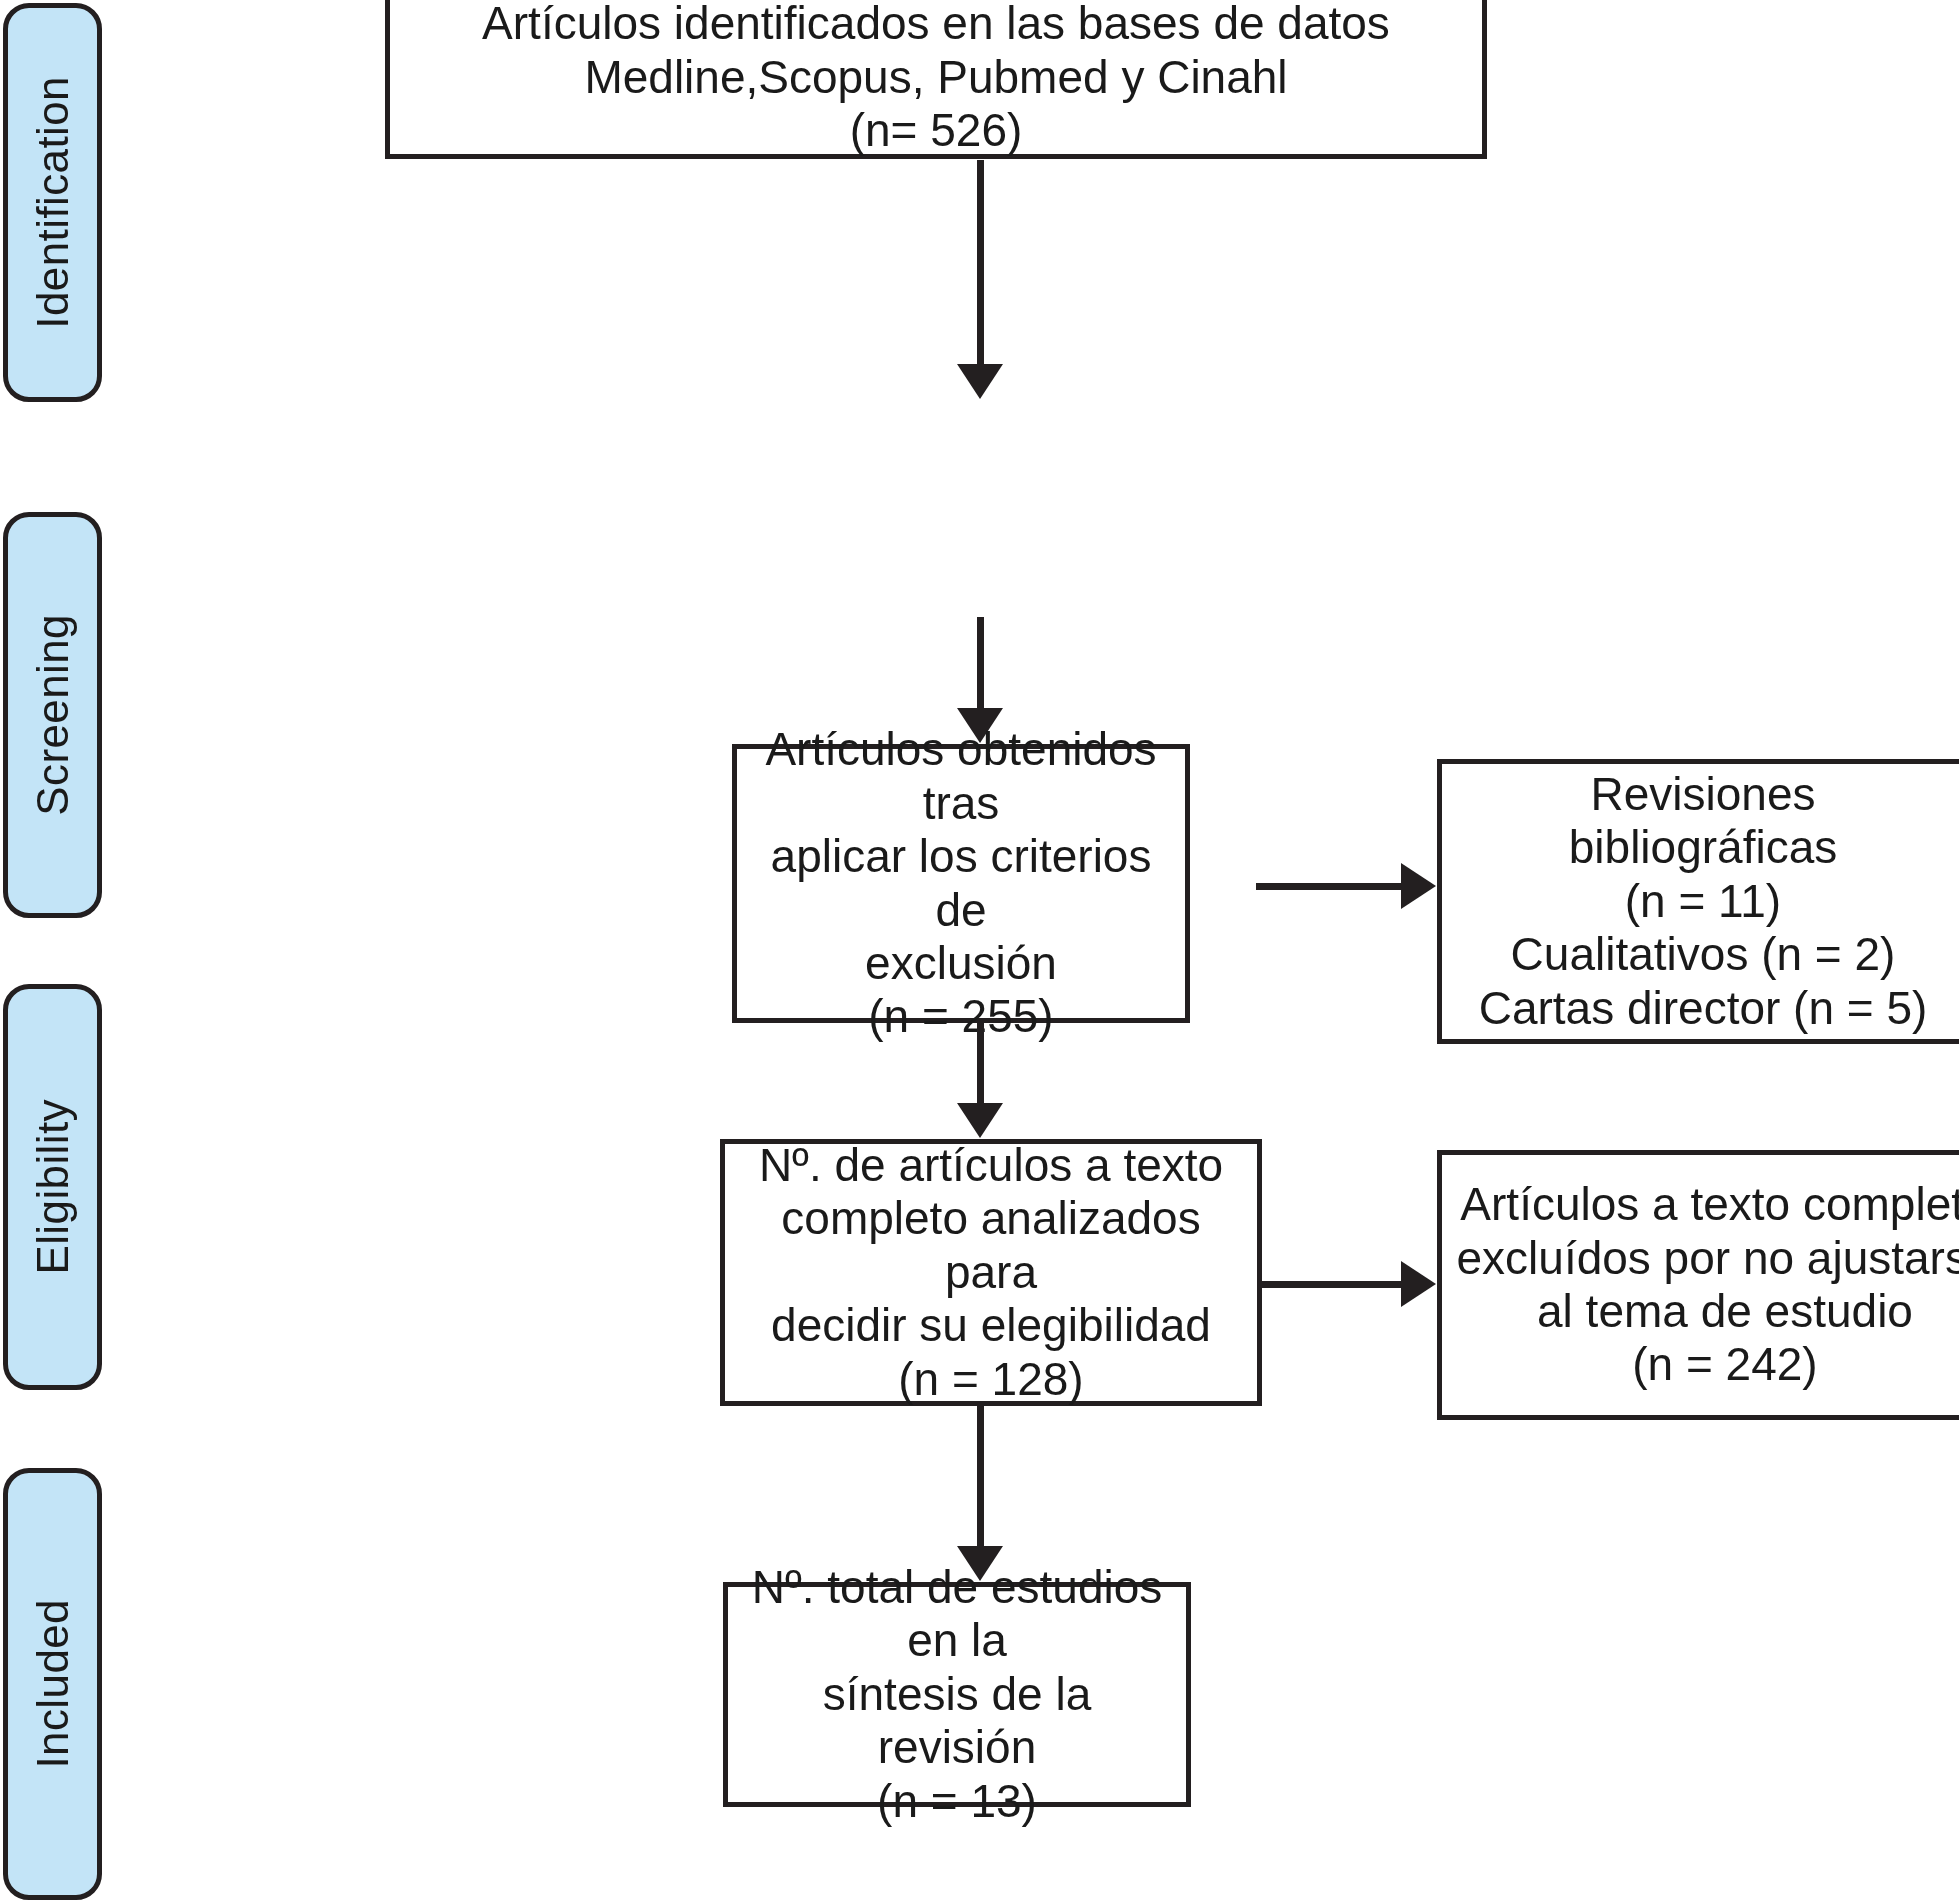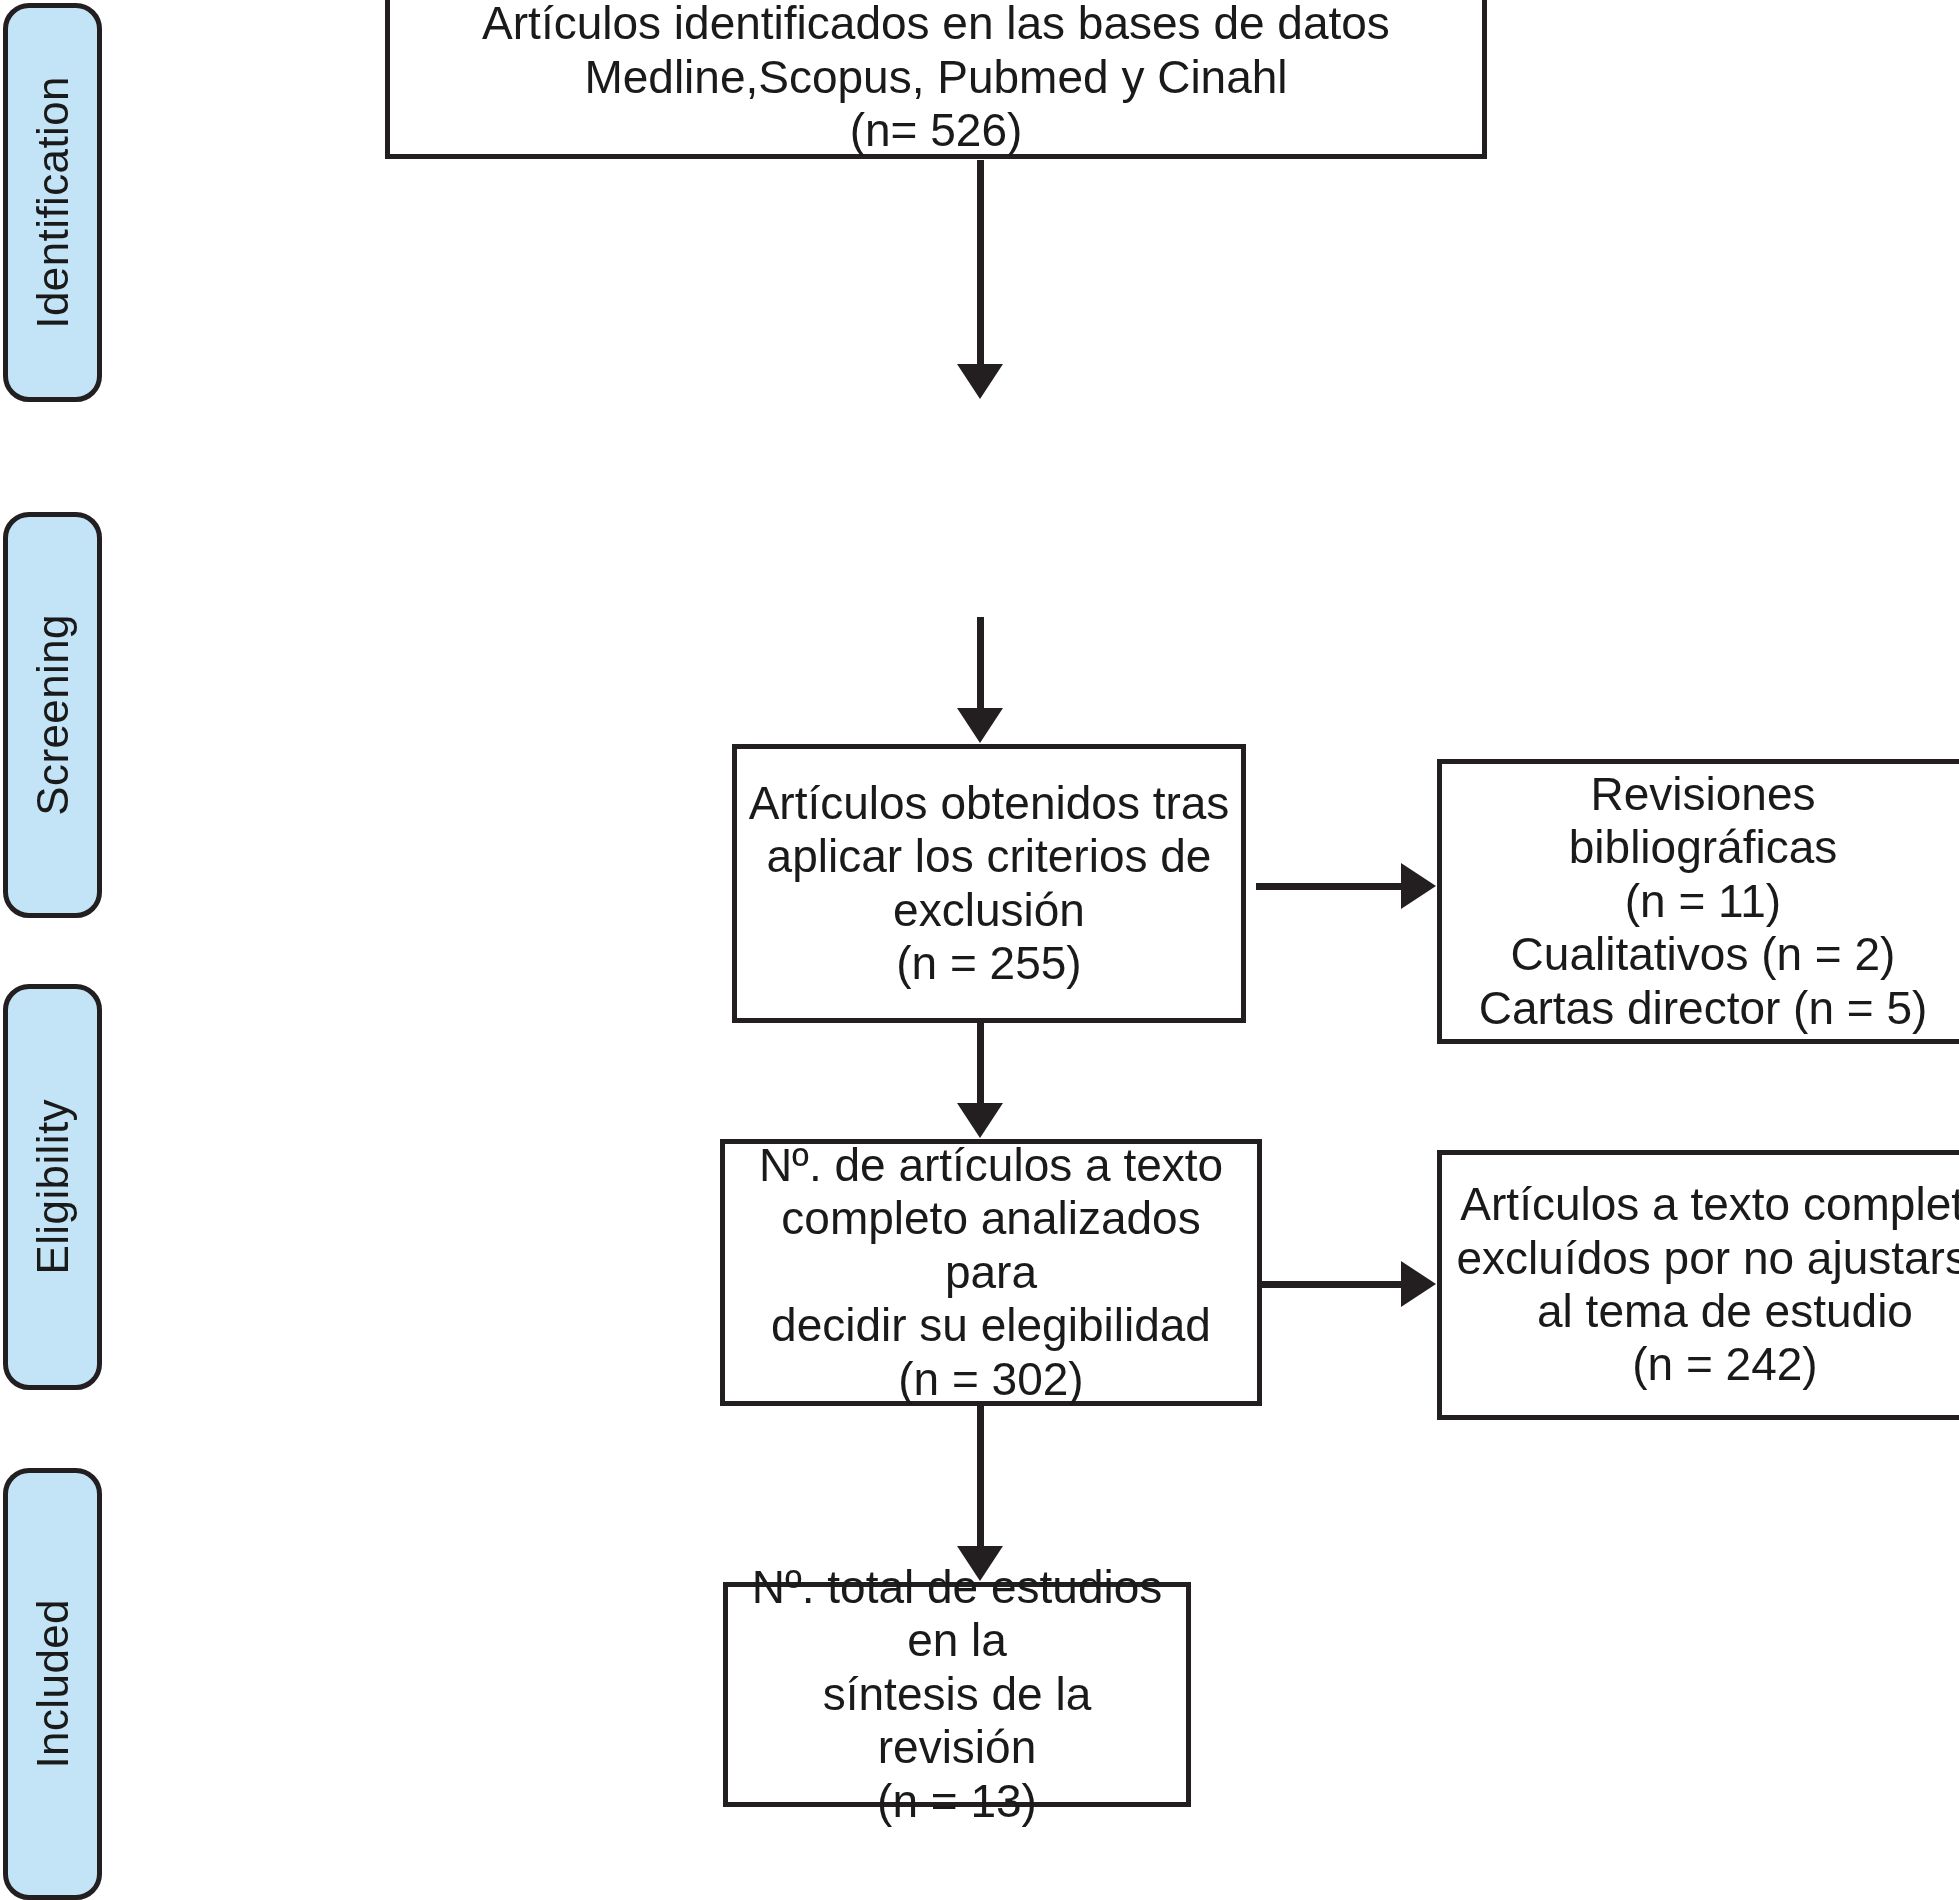--- a/index.html
+++ b/index.html
@@ -115,21 +115,21 @@
 (n= 526)</span>
   </div>
 
   <div class="conn-v" style="left:977px; top:160px; height:207px;"></div>
   <div class="arrow-down" style="left:957px; top:364px;"></div>
 
 
   <div class="conn-v" style="left:977px; top:617px; height:92px;"></div>
   <div class="arrow-down" style="left:957px; top:708px;"></div>
 
-  <div class="flow-box" style="left:732px; top:744px; width:514px; height:279px;">
+  <div class="flow-box" style="left:732px; top:744px; width:458px; height:279px;">
     <span class="box-text">Artículos obtenidos tras
 aplicar los criterios de
 exclusión
 (n = 255)</span>
   </div>
 
   <div class="conn-h" style="left:1256px; top:883px; width:148px;"></div>
   <div class="arrow-right" style="left:1401px; top:863px;"></div>
 
   <div class="flow-box" style="left:1437px; top:759px; width:532px; height:285px;">
@@ -139,21 +139,21 @@
 Cartas director (n = 5)</span>
   </div>
 
   <div class="conn-v" style="left:977px; top:1023px; height:85px;"></div>
   <div class="arrow-down" style="left:957px; top:1103px;"></div>
 
   <div class="flow-box" style="left:720px; top:1139px; width:542px; height:267px;">
     <span class="box-text">Nº. de artículos a texto
 completo analizados para
 decidir su elegibilidad
-(n = 302)</span>
+(n = 128)</span>
   </div>
 
   <div class="conn-h" style="left:1258px; top:1281px; width:146px;"></div>
   <div class="arrow-right" style="left:1401px; top:1261px;"></div>
 
   <div class="flow-box" style="left:1437px; top:1150px; width:576px; height:270px;">
     <span class="box-text">Artículos a texto completo
 excluídos por no ajustarse
 al tema de estudio
 (n = 242)</span>

